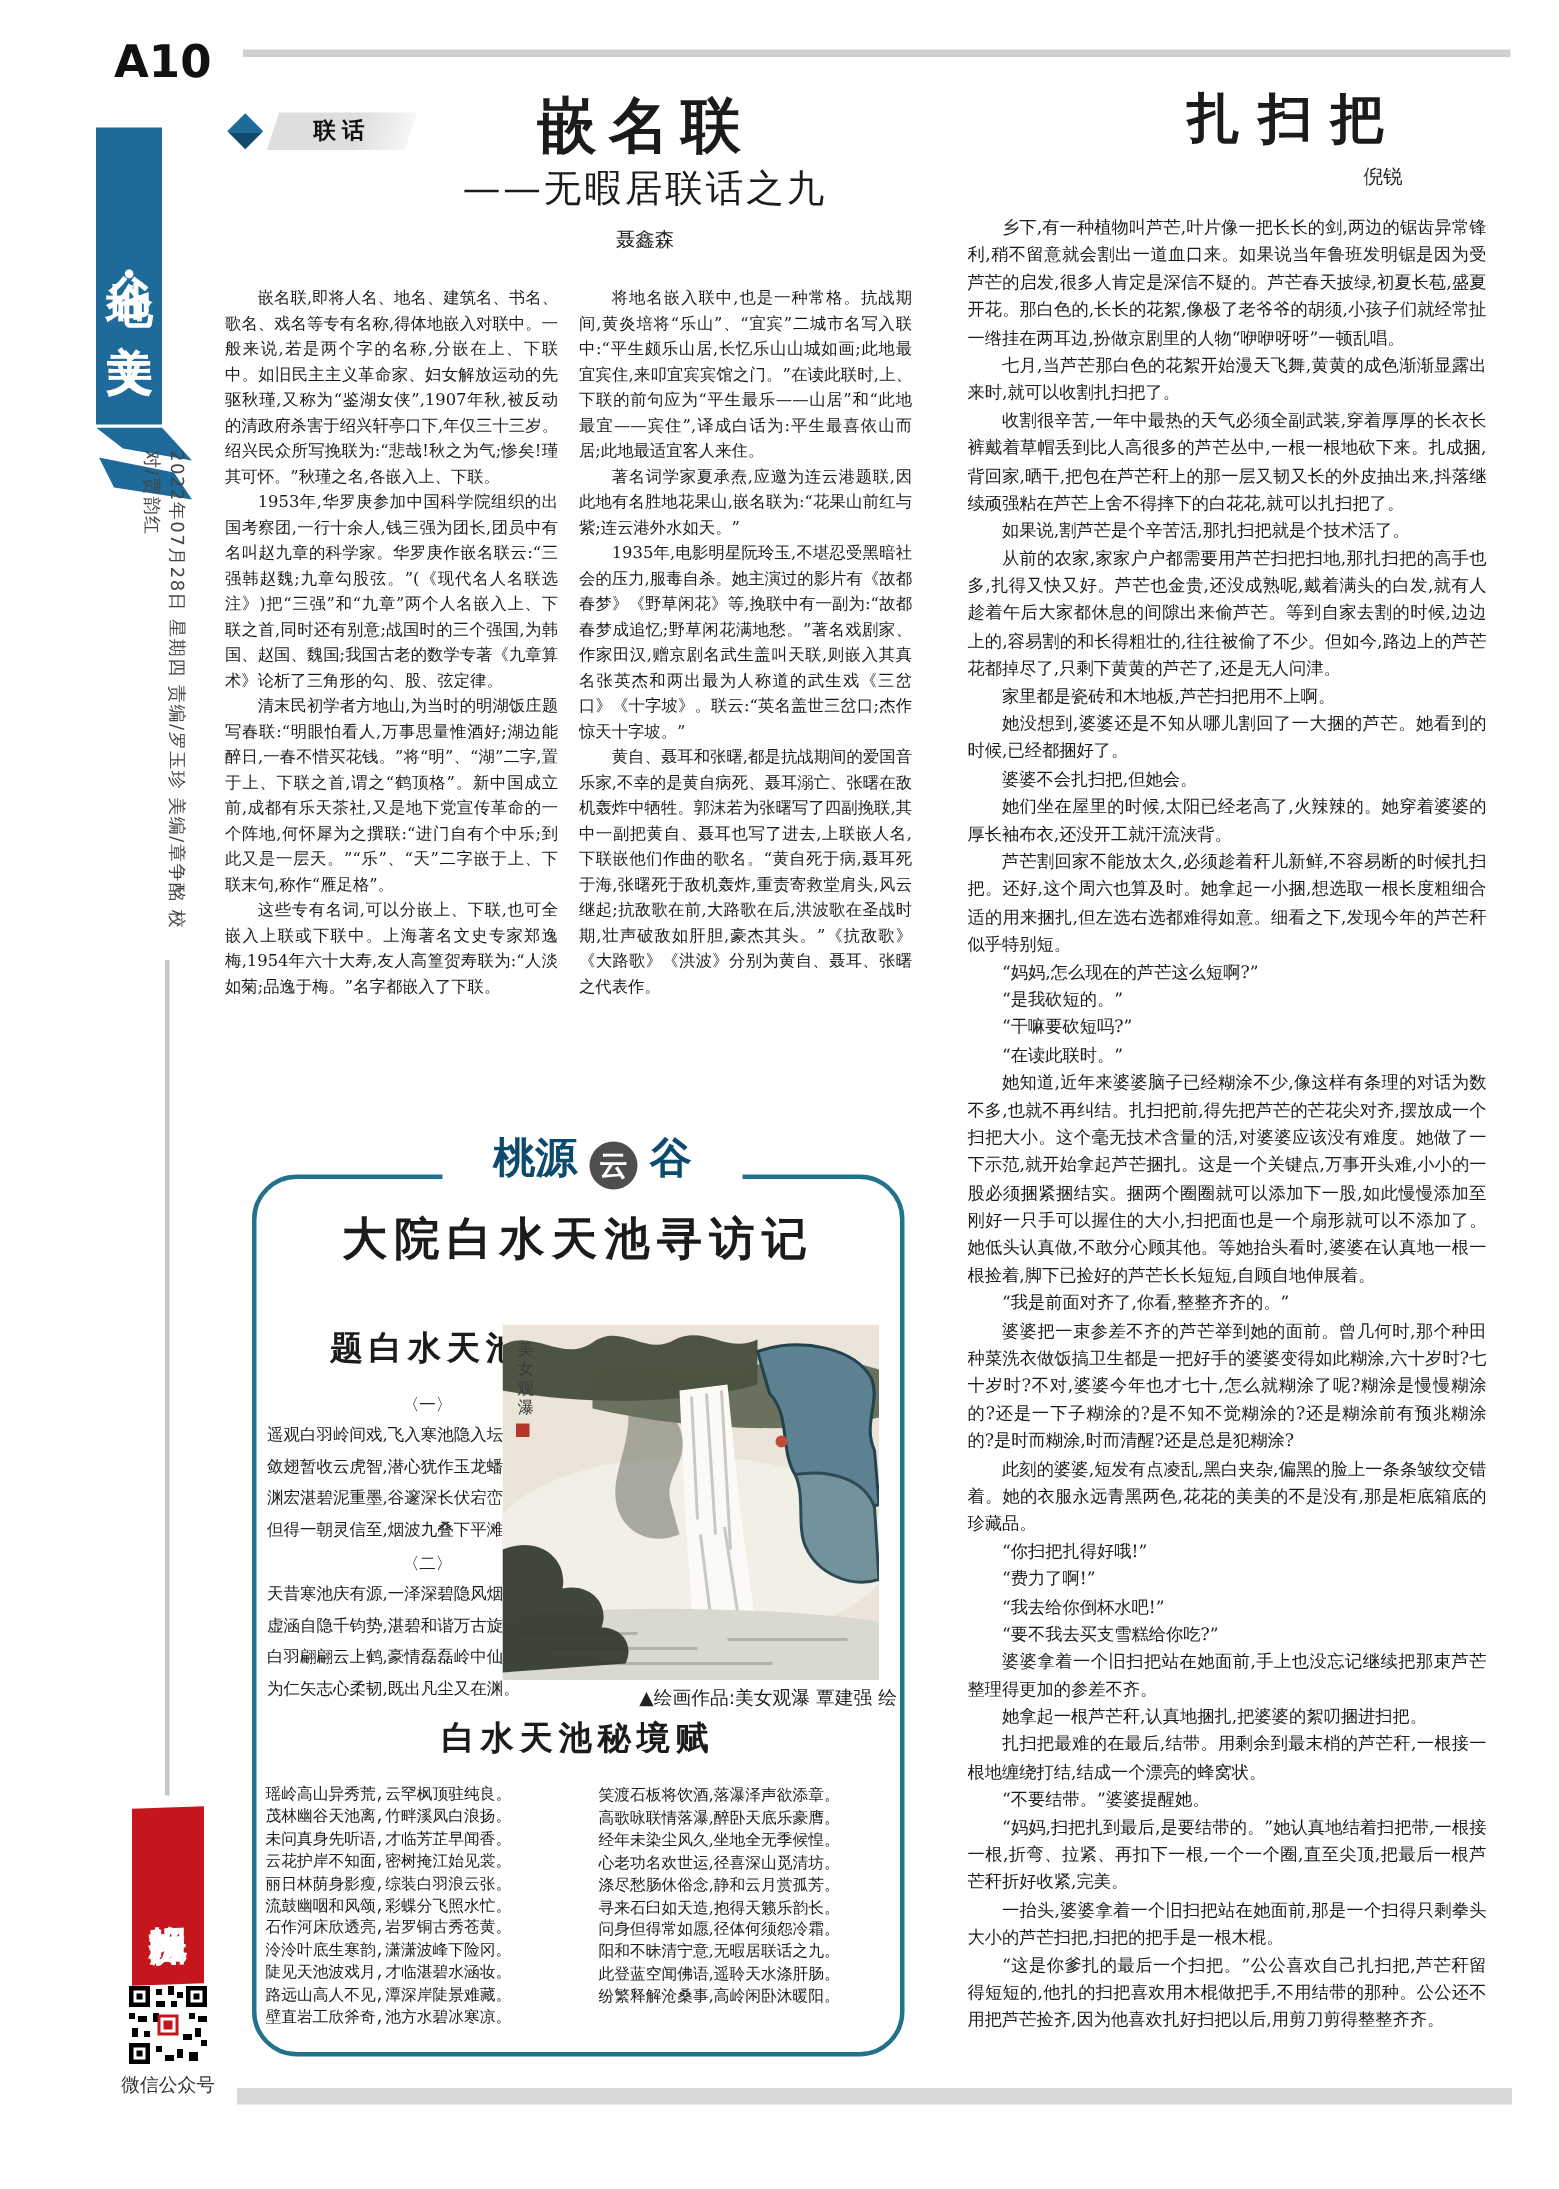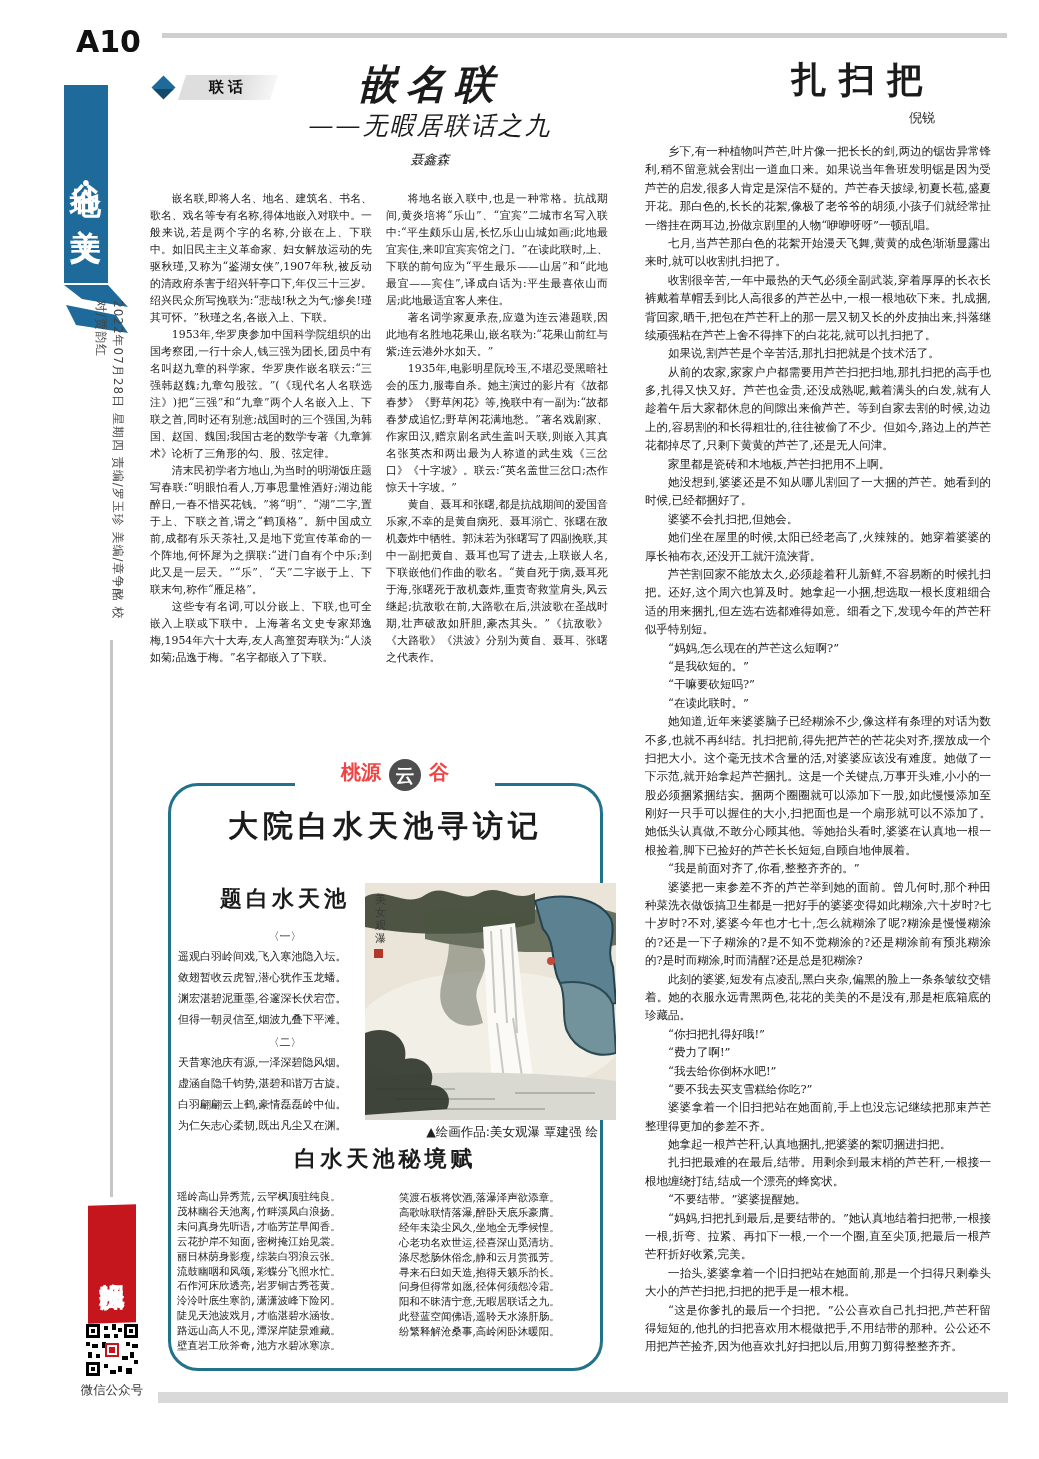--- a/index.html
+++ b/index.html
@@ -25,48 +25,48 @@
       font-family:"DejaVu Sans",sans-serif;font-size:12.5px;color:#333;}
   #bottom-rule{left:158px;top:1392px;width:850px;height:11px;background:#d9d9d9;}
 
   
   #tag{left:155px;top:74px;height:26px;display:flex;align-items:center;}
   #tag-diamond{width:17px;height:17px;margin-right:10px;
       background:linear-gradient(135deg,#1e6b9b 55%,#12496b 55%);transform:rotate(45deg);}
   #tag-banner{width:92px;height:25px;transform:skewX(-18deg);
       background:linear-gradient(90deg,#dedede 60%,#f6f6f6);display:flex;align-items:center;justify-content:center;}
   #tag-banner span{transform:skewX(18deg);font-size:15px;font-weight:bold;color:#111;letter-spacing:4px;}
-  #a1-head{left:238px;top:62px;width:384px;text-align:center;font-style:italic;}
+  #a1-head{left:238px;top:62px;width:384px;text-align:center;}
   .t1{font-size:40px;font-weight:bold;letter-spacing:8px;line-height:1.1;}
   .t1sub{font-size:25px;margin-top:3px;letter-spacing:2px;}
   .byline{font-size:13px;margin-top:9px;color:#222;}
   #a1-body{left:150px;top:190px;width:458px;height:543px;column-count:2;column-gap:14px;
       font-size:10.9px;line-height:1.56;text-align:justify;overflow:hidden;}
   .para{text-indent:2em;margin:0;}
 
   
   #a2-head{left:645px;top:60px;width:290px;text-align:right;}
   .t2{font-size:36px;font-weight:bold;letter-spacing:12px;line-height:1.1;}
   #a2-body{left:645px;top:142px;width:346px;height:1226px;font-size:11.5px;line-height:1.6;
       text-align:justify;overflow:hidden;}
 
   
   #feature-box{left:168px;top:783px;width:429px;height:582px;border:3px solid #23728b;border-radius:30px;}
   #box-logo{left:295px;top:746px;width:200px;height:58px;background:#fff;text-align:center;line-height:52px;}
-  .logo-pre,.logo-post{font-size:20px;color:#ef4444;font-weight:bold;text-align:right;}
+  .logo-pre,.logo-post{font-size:28px;color:#0c4a6e;font-weight:bold;text-align:right;}
   .logo-badge{display:inline-block;width:32px;height:32px;line-height:32px;border-radius:50%;
       background:#4e4e4e;color:#fff;font-size:19px;font-weight:bold;vertical-align:middle;margin:0 3px;}
   #box-title{left:168px;top:806px;width:435px;text-align:center;font-size:30px;font-weight:bold;letter-spacing:5px;}
   #box-author{left:168px;top:852px;width:435px;text-align:center;font-size:13px;color:#222;}
   #poem-heading{left:185px;top:884px;width:200px;text-align:center;font-size:22px;font-weight:bold;letter-spacing:4px;}
   .marker{position:absolute;left:185px;width:200px;text-align:center;font-size:11px;color:#222;}
   #poem1-marker{top:929px;} #poem2-marker{top:1035px;}
   .poemcol{position:absolute;left:178px;width:218px;font-size:11px;line-height:21px;}
   #poem1-lines{top:946px;} #poem2-lines{top:1052px;}
-  #painting{left:365px;top:883px;width:251px;height:237px;}
+  #painting{left:335px;top:883px;width:251px;height:237px;}
   #painting-caption{left:337px;top:1124px;width:261px;text-align:right;
       font-family:"DejaVu Sans",sans-serif;font-size:12.5px;color:#222;}
   #fu-heading{left:168px;top:1144px;width:435px;text-align:center;font-size:22px;font-weight:bold;letter-spacing:4px;}
   .fucol{position:absolute;top:1190px;font-size:10.5px;line-height:14.9px;white-space:nowrap;}
   #fu-left{left:177px;width:220px;font-family:Liberation Mono, monospace;} #fu-right{left:399px;width:202px;}
 </style>
 </head>
 <body>
 
 <div id="canvas">

